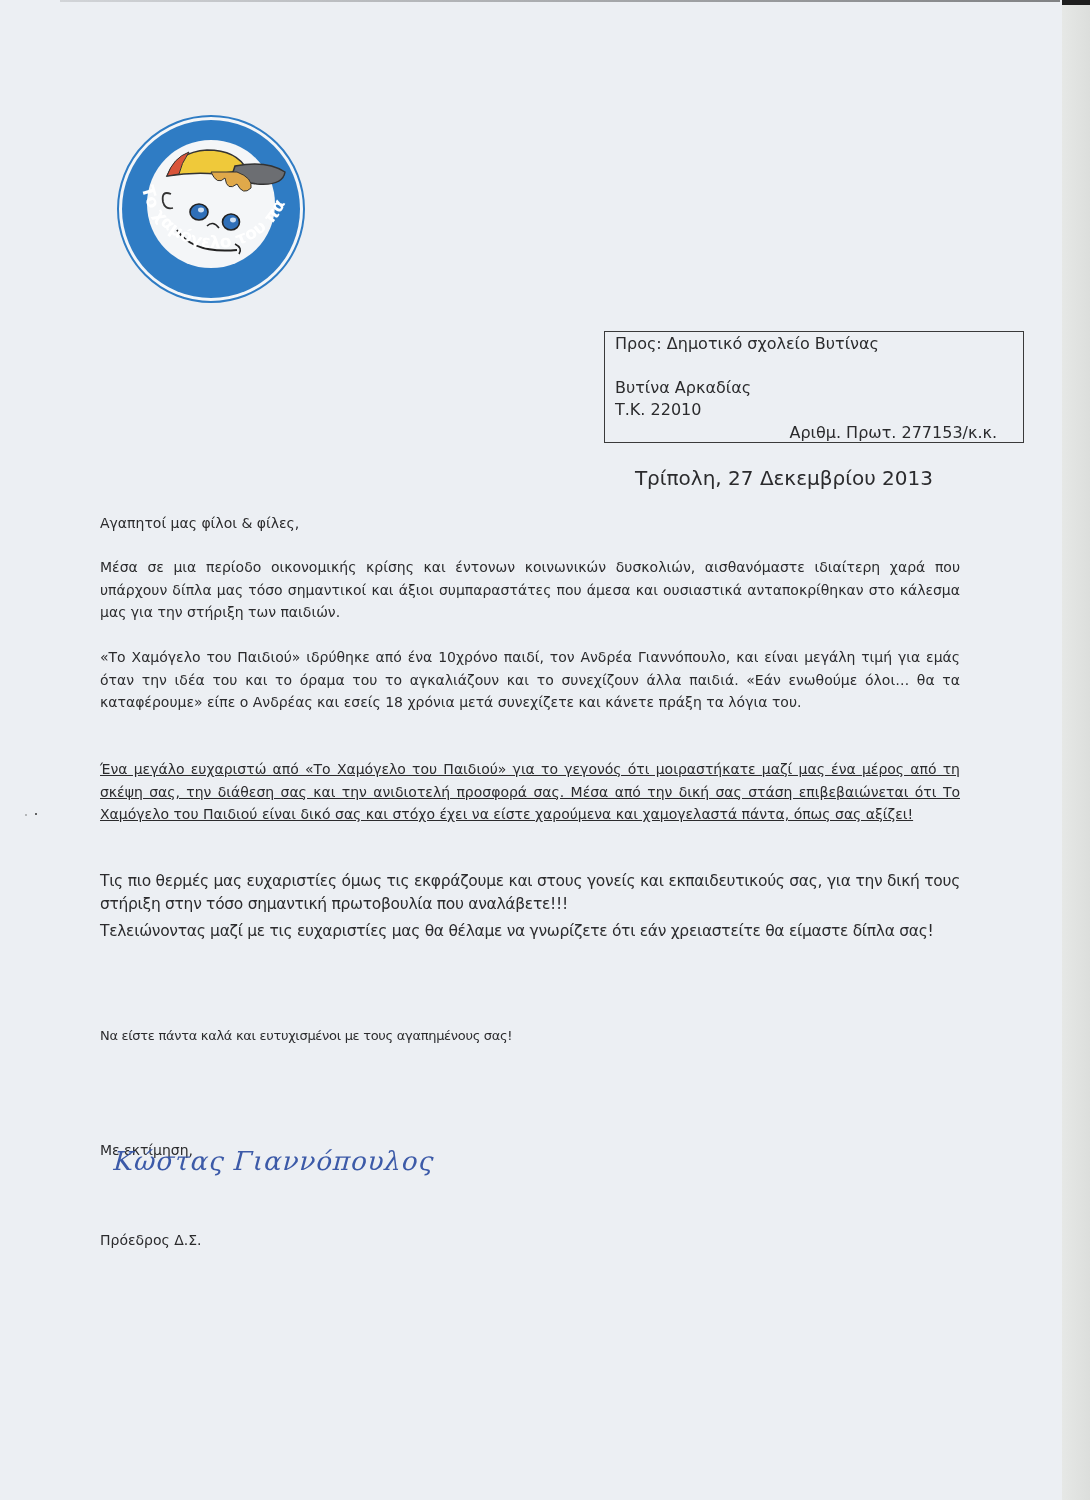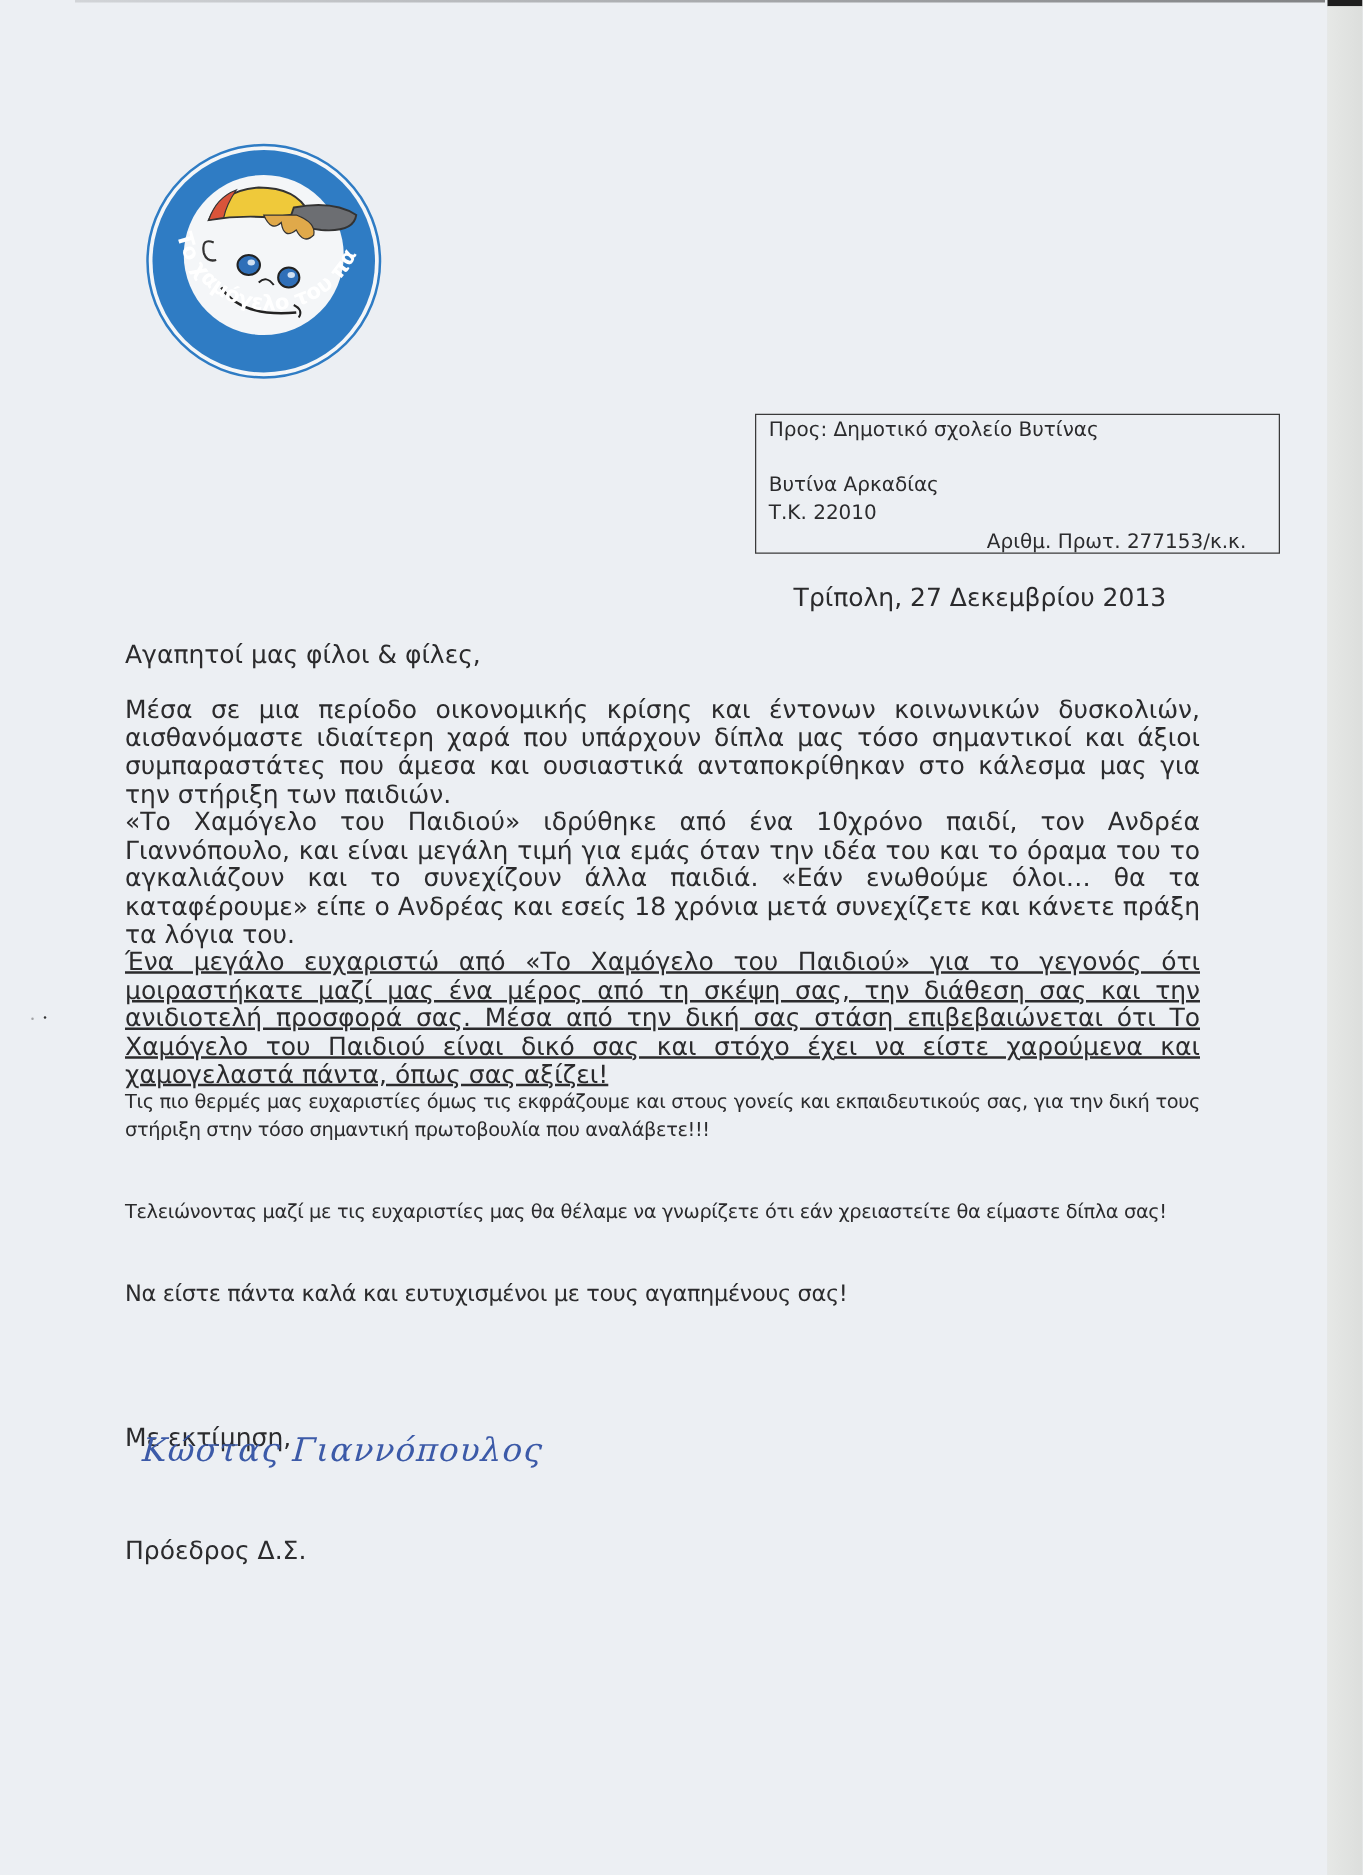--- a/index.html
+++ b/index.html
@@ -40,30 +40,30 @@
   .recipient-box .to { position: absolute; left: 10px; top: 1px; }
   .recipient-box .city { position: absolute; left: 10px; top: 45px; }
   .recipient-box .zip { position: absolute; left: 10px; top: 67px; }
   .recipient-box .ref { position: absolute; right: 26px; top: 90px; }
   .date {
     position: absolute; right: 129px; top: 466px;
     font-size: 20px;
   }
   .text {
     position: absolute; left: 100px; width: 860px;
-    font-size: 20px; line-height: 22.5px;
+    font-size: 14px; line-height: 22.5px;
     text-align: justify;
   }
   .greeting { top: 512px; }
   .p1 { top: 556px; }
   .p2 { top: 646px; }
   .p3 { top: 758px; text-decoration: underline; }
   .p4 { top: 870px; font-size: 15.5px; letter-spacing: -0.3px; }
-  .p5 { top: 958px; font-size: 15.5px; letter-spacing: -0.3px; }
-  .p6 { top: 1025px; font-size: 18px; letter-spacing: -0.3px; }
+  .p5 { top: 920px; font-size: 15.5px; letter-spacing: -0.3px; }
+  .p6 { top: 1025px; font-size: 13px; letter-spacing: -0.3px; }
   .closing { top: 1095px; margin-top: 44px; }
   .signature {
     position: absolute; left: 114px; top: 1146px;
     font-family: "DejaVu Serif", serif;
     font-style: italic;
     font-size: 26px;
     color: #3c5aa8;
     letter-spacing: 1px;
     transform: skewX(-4deg);
     font-weight: normal;

